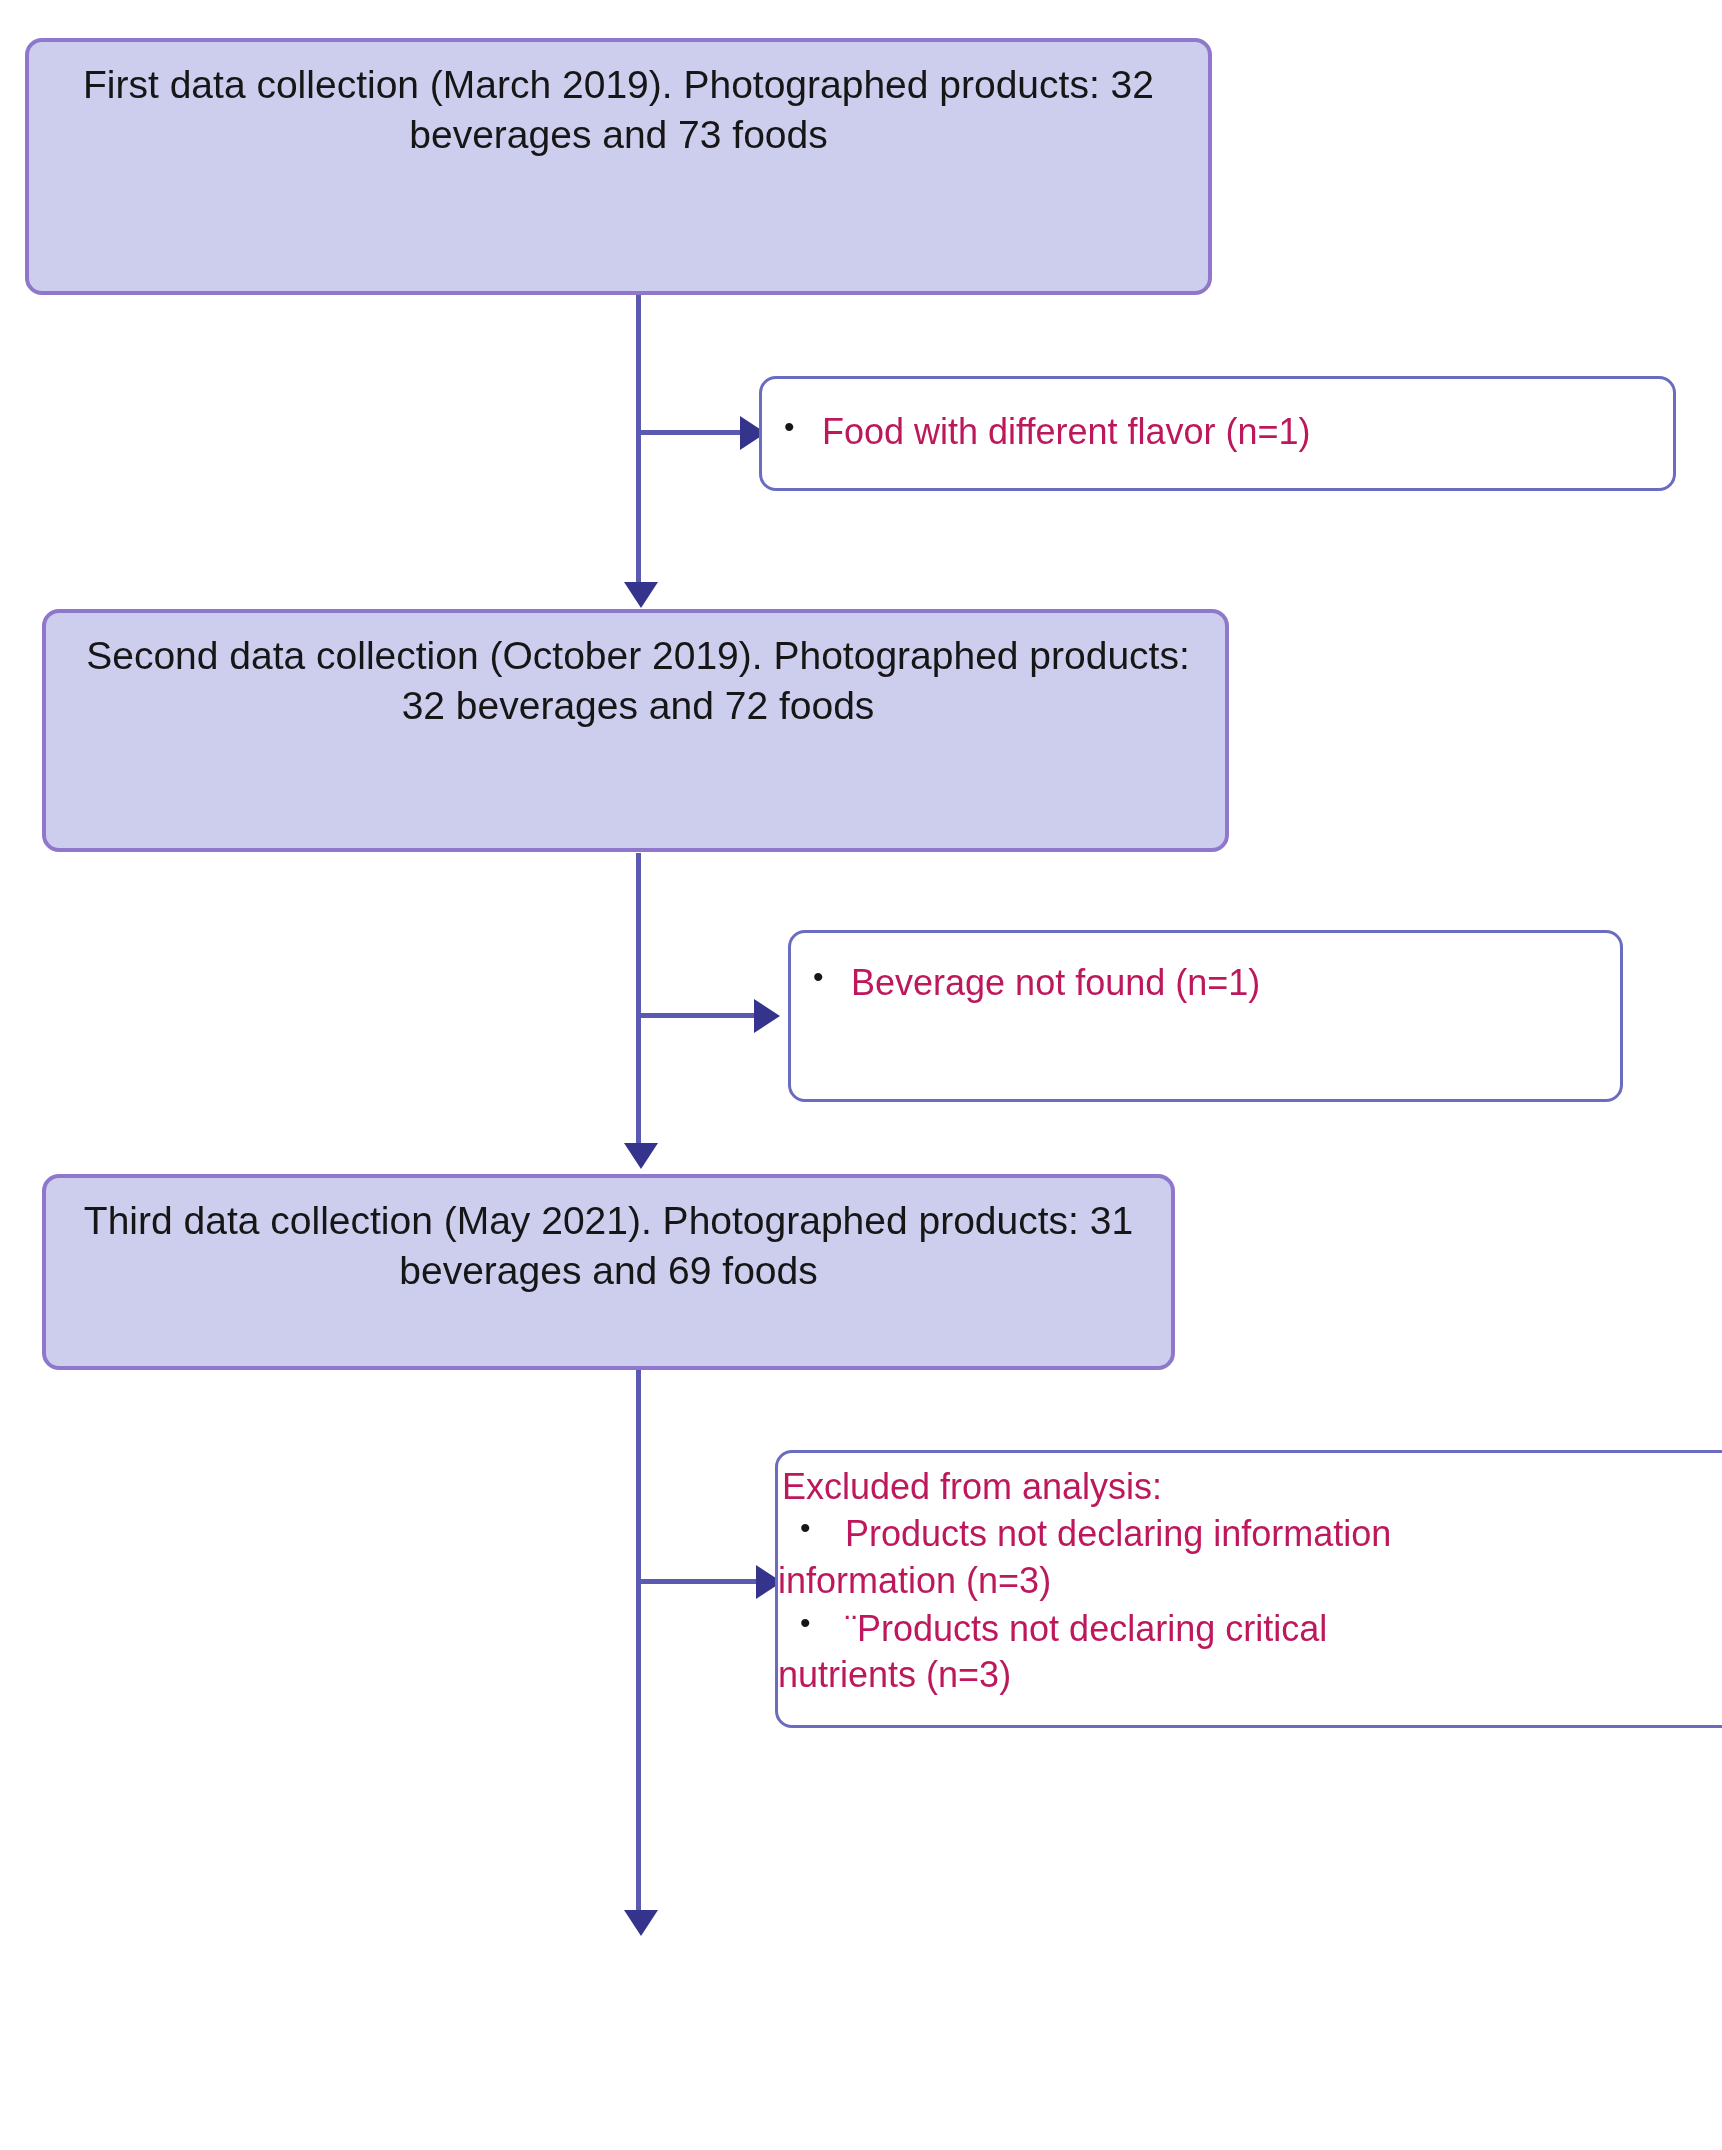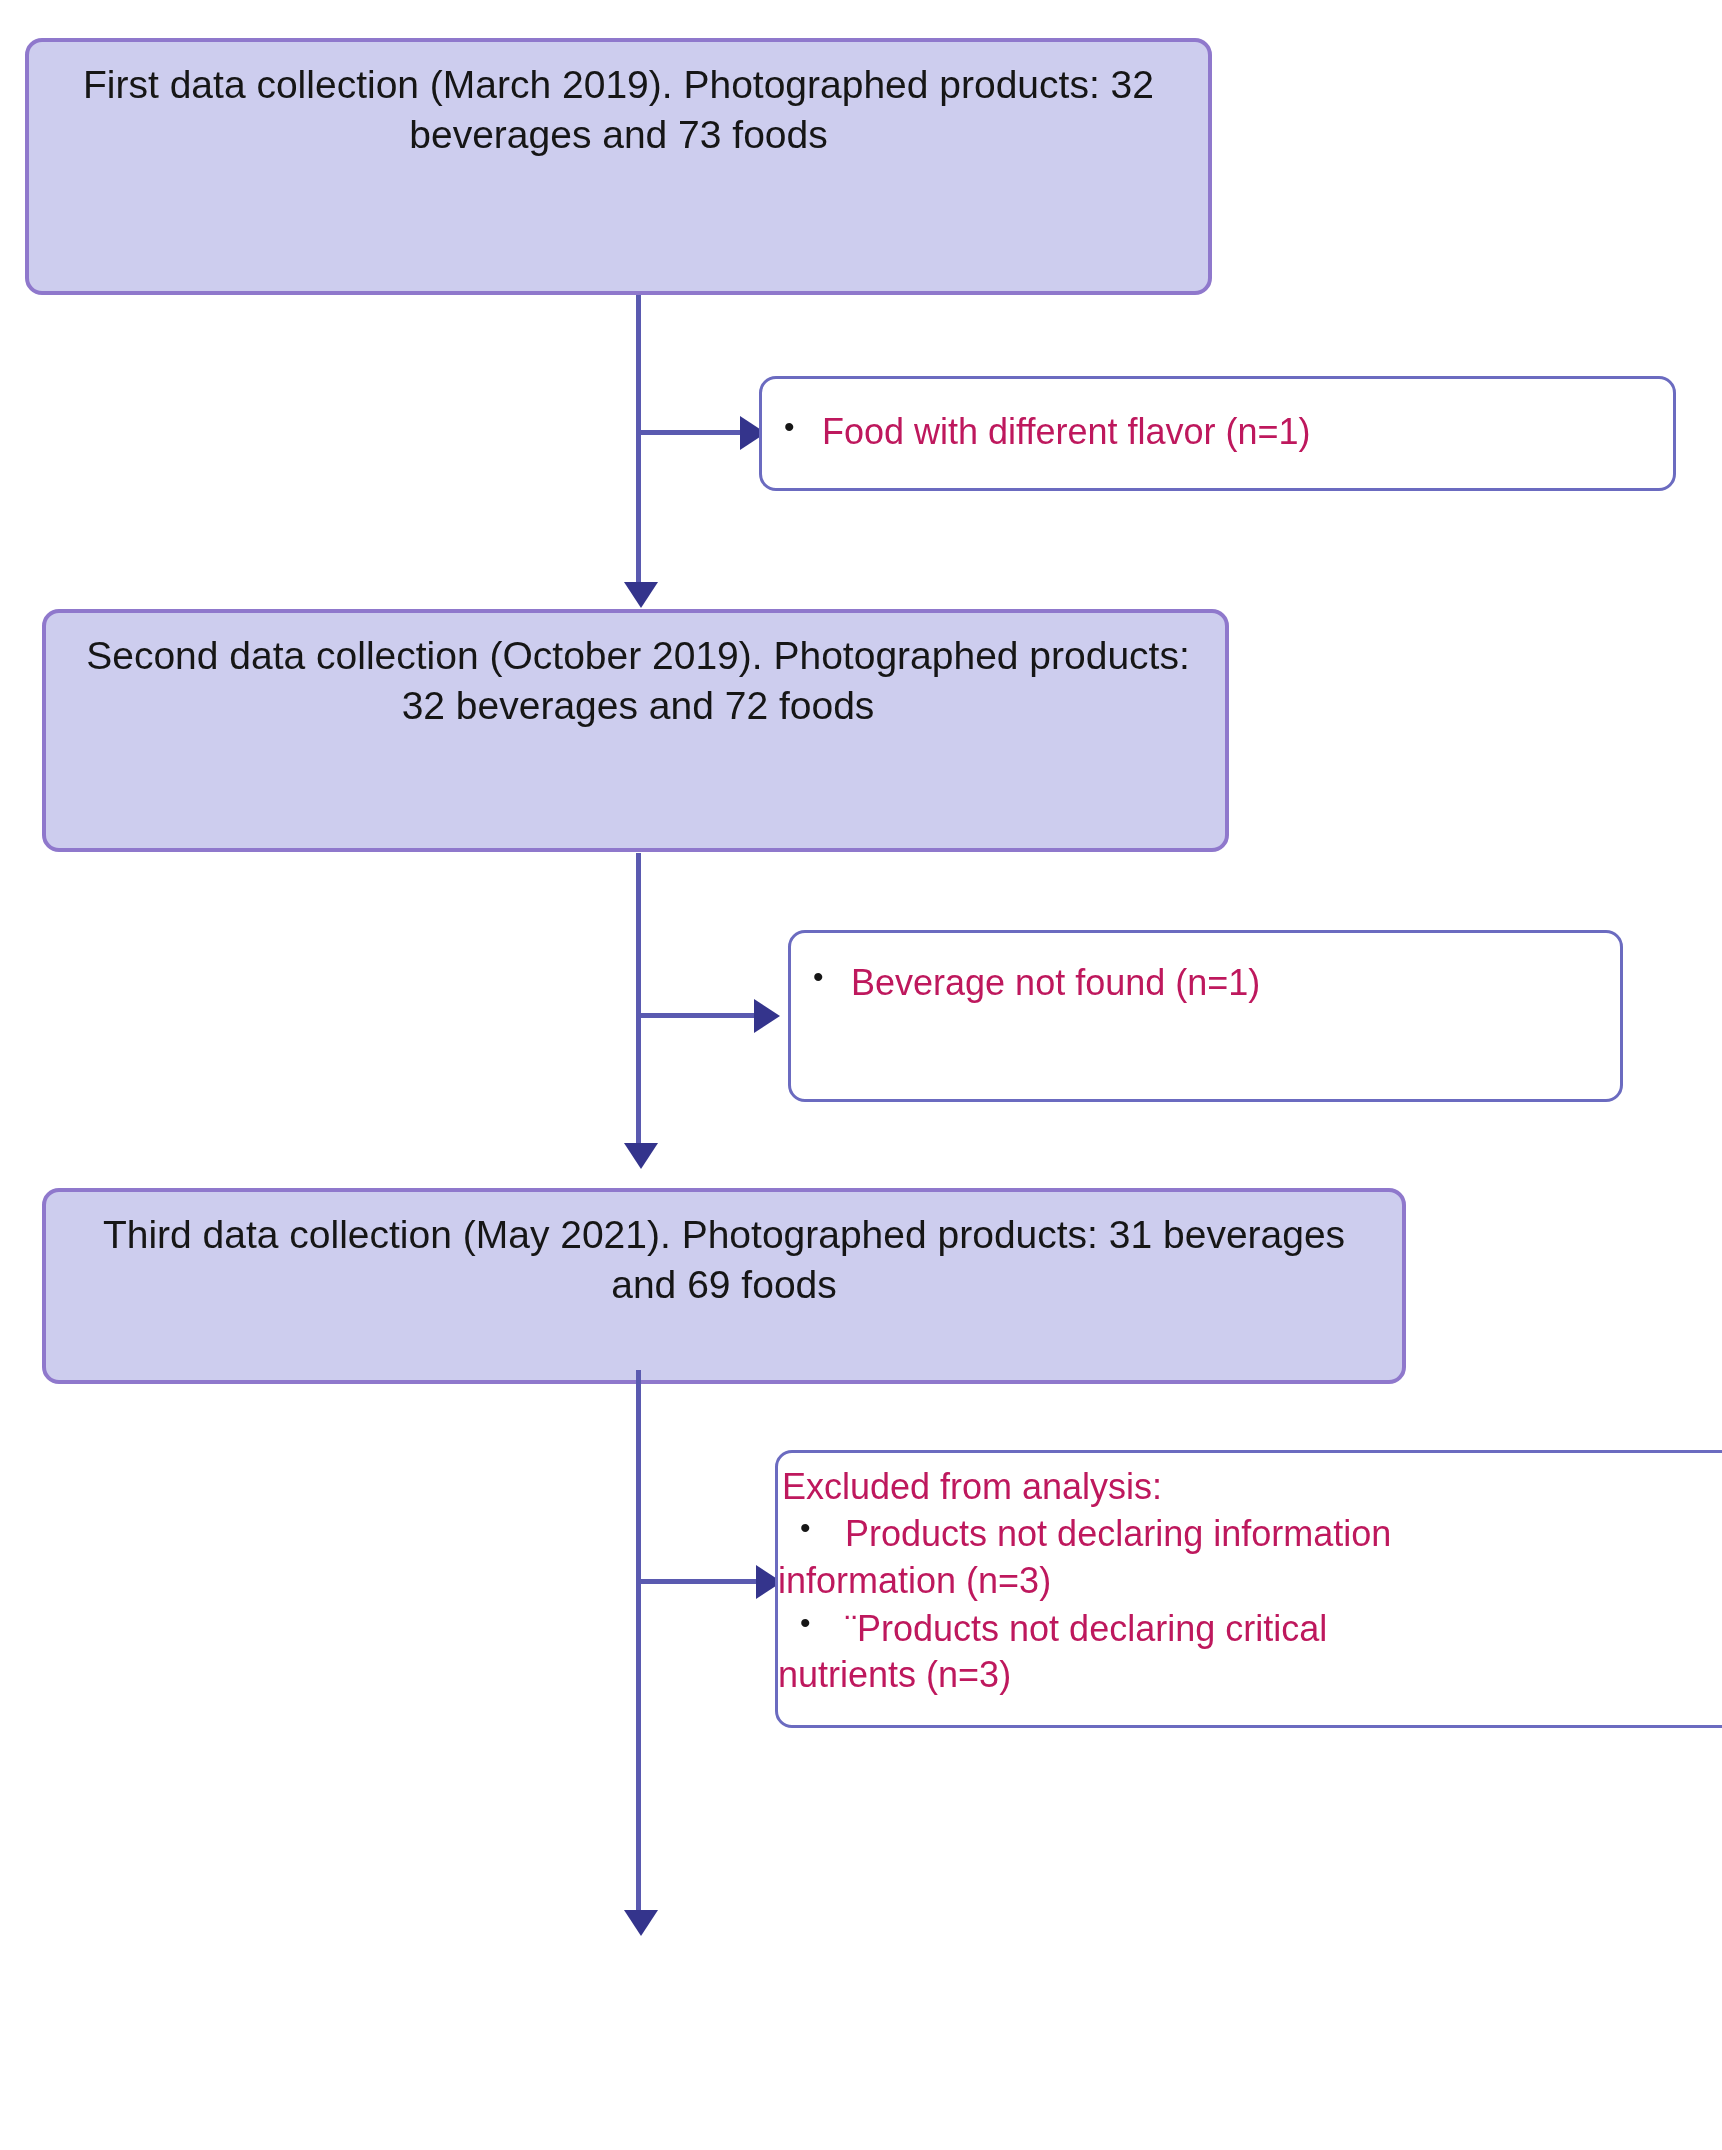--- a/index.html
+++ b/index.html
@@ -107,21 +107,21 @@
   <div class="arrow-right" style="left:754px;top:999px;"></div>
 
   <div class="sidebox" style="left:788px;top:930px;width:835px;height:172px;padding:27px 0 0 0;">
     <ul class="bullets">
       <li>
         <span>Beverage not found (n=1)</span>
       </li>
     </ul>
   </div>
 
-  <div class="mainbox" style="left:42px;top:1174px;width:1364px;height:196px;margin-top:14px;">
+  <div class="mainbox" style="left:42px;top:1174px;width:1133px;height:196px;">
     <span class="txt">Third data collection (May 2021). Photographed products: 31 beverages and 69 foods</span>
   </div>
 
   <div class="vline" style="left:636px;top:1370px;height:541px;"></div>
   <div class="arrow-down" style="left:624px;top:1910px;"></div>
 
   <div class="hline" style="left:636px;top:1579px;width:130px;"></div>
   <div class="arrow-right" style="left:756px;top:1565px;"></div>
 
   <div class="sidebox" style="left:775px;top:1450px;width:1013px;height:278px;padding:11px 0 0 0;">

